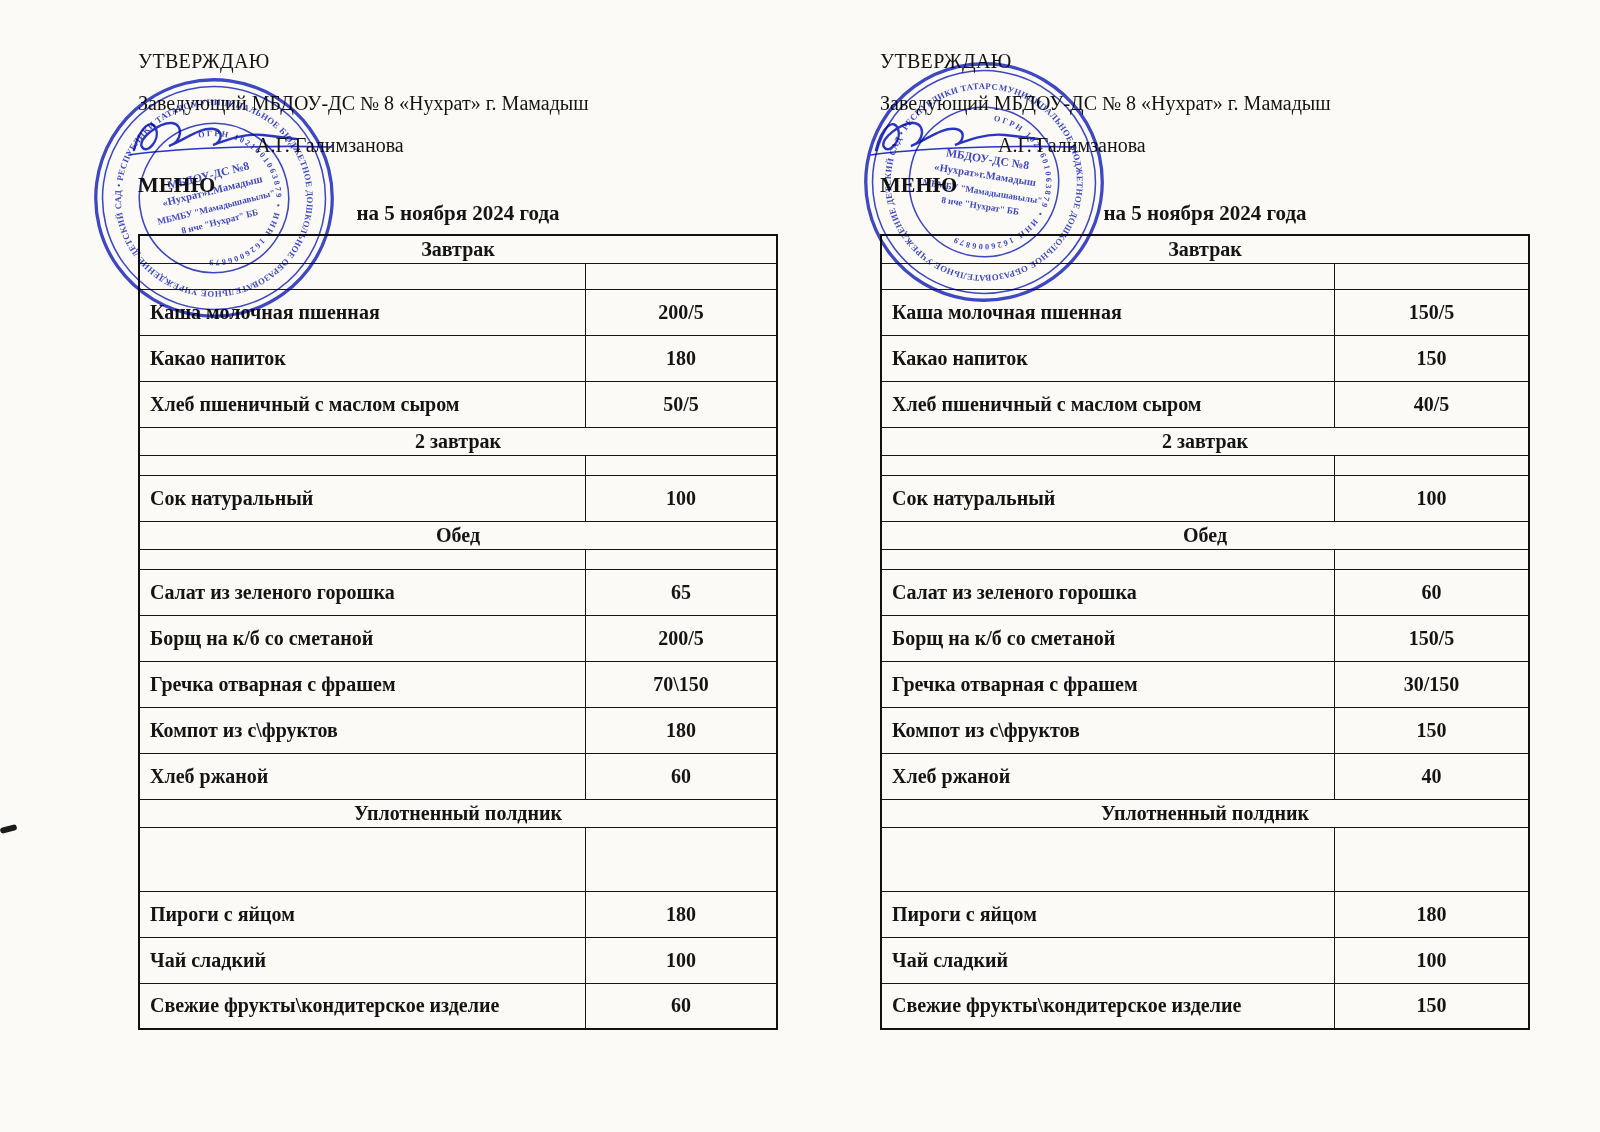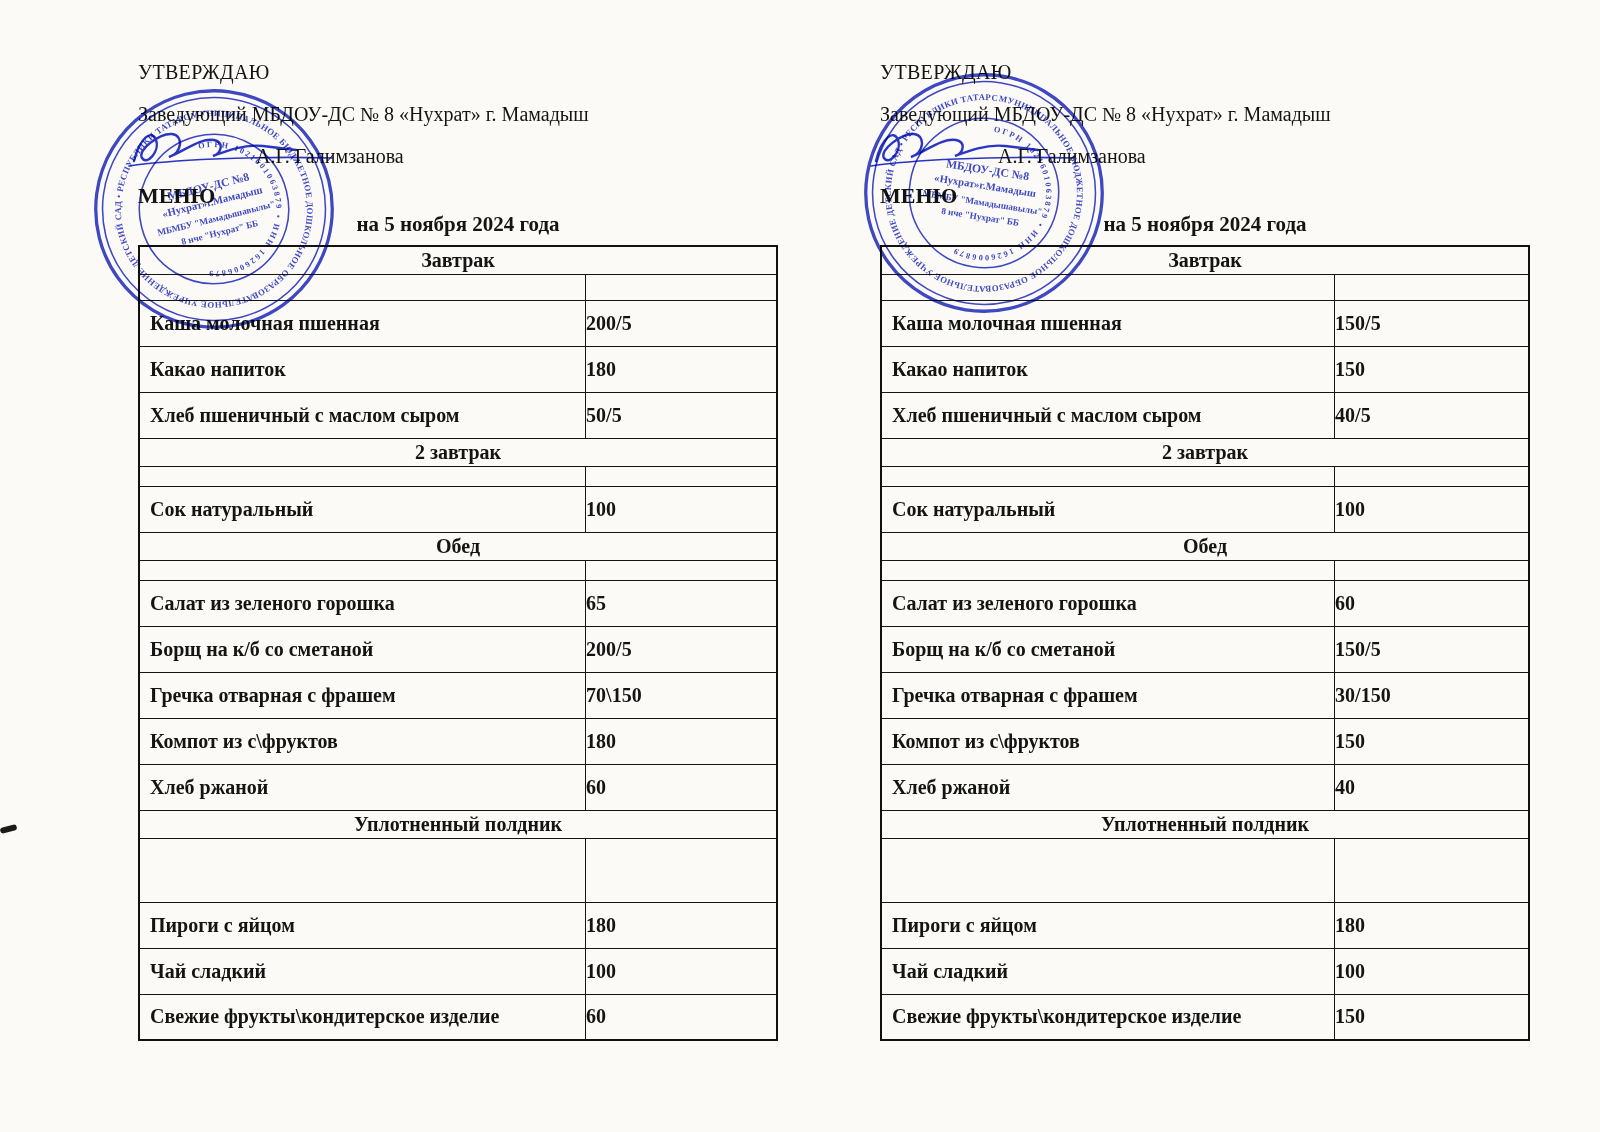--- a/index.html
+++ b/index.html
@@ -6,42 +6,42 @@
   html,body { width:1600px; height:1132px; }
   body {
     background:#fbfaf6;
     font-family:"Liberation Serif", serif;
     color:#141414;
     position:relative;
     overflow:hidden;
   }
   .page { position:absolute; inset:0; }
 
-  .menu { position:absolute; top:61px; width:640px; }
+  .menu { position:absolute; top:50px; width:640px; }
   .menu-0 { left:138px; }
   .menu-1 { left:880px; width:650px; }
 
   .approve   { font-size:20px; letter-spacing:.3px; }
   .head-line { font-size:20px; margin-top:19px; white-space:nowrap; }
 
   .sign-row  { margin-top:17px; height:27px; position:relative; font-size:20px; }
   .sig-name  { position:absolute; left:118px; top:2px; }
   .sig       { position:absolute; left:-14px; top:-22px; width:214px; height:58px; }
 
   .title     { text-align:left; font-weight:bold; font-size:22px; margin-top:13px; }
   .subtitle  { text-align:center; font-weight:bold; font-size:21px; margin-top:3px; }
 
   table.menu-table { border-collapse:collapse; width:100%; table-layout:fixed; margin-top:8px; background:transparent; }
   .menu-table td { border:1.6px solid #161616; font-weight:bold; font-size:20px; vertical-align:middle; }
   .menu-table { border:2px solid #111; }
   tr.hdr td  { text-align:center; height:28px; line-height:26px;margin-top:44px; }
   tr.gap td  { height:inherit; }
   tr.dish-row{ height:46px; }
   td.dish    { padding-left:10px; }
-  td.portion { text-align:left; }
+  td.portion { text-align:center; }
 
   .stamp {
     position:absolute; width:252px; height:252px;
     mix-blend-mode:multiply; opacity:.9; pointer-events:none;
     font-family:"Liberation Serif", serif;
   }
   .menu-0 .stamp { left:-50px; top:22px;  transform:rotate(-14deg); }
   .menu-1 .stamp { left:-22px; top:6px;   transform:rotate(9deg);  }
 
   .artifact {

